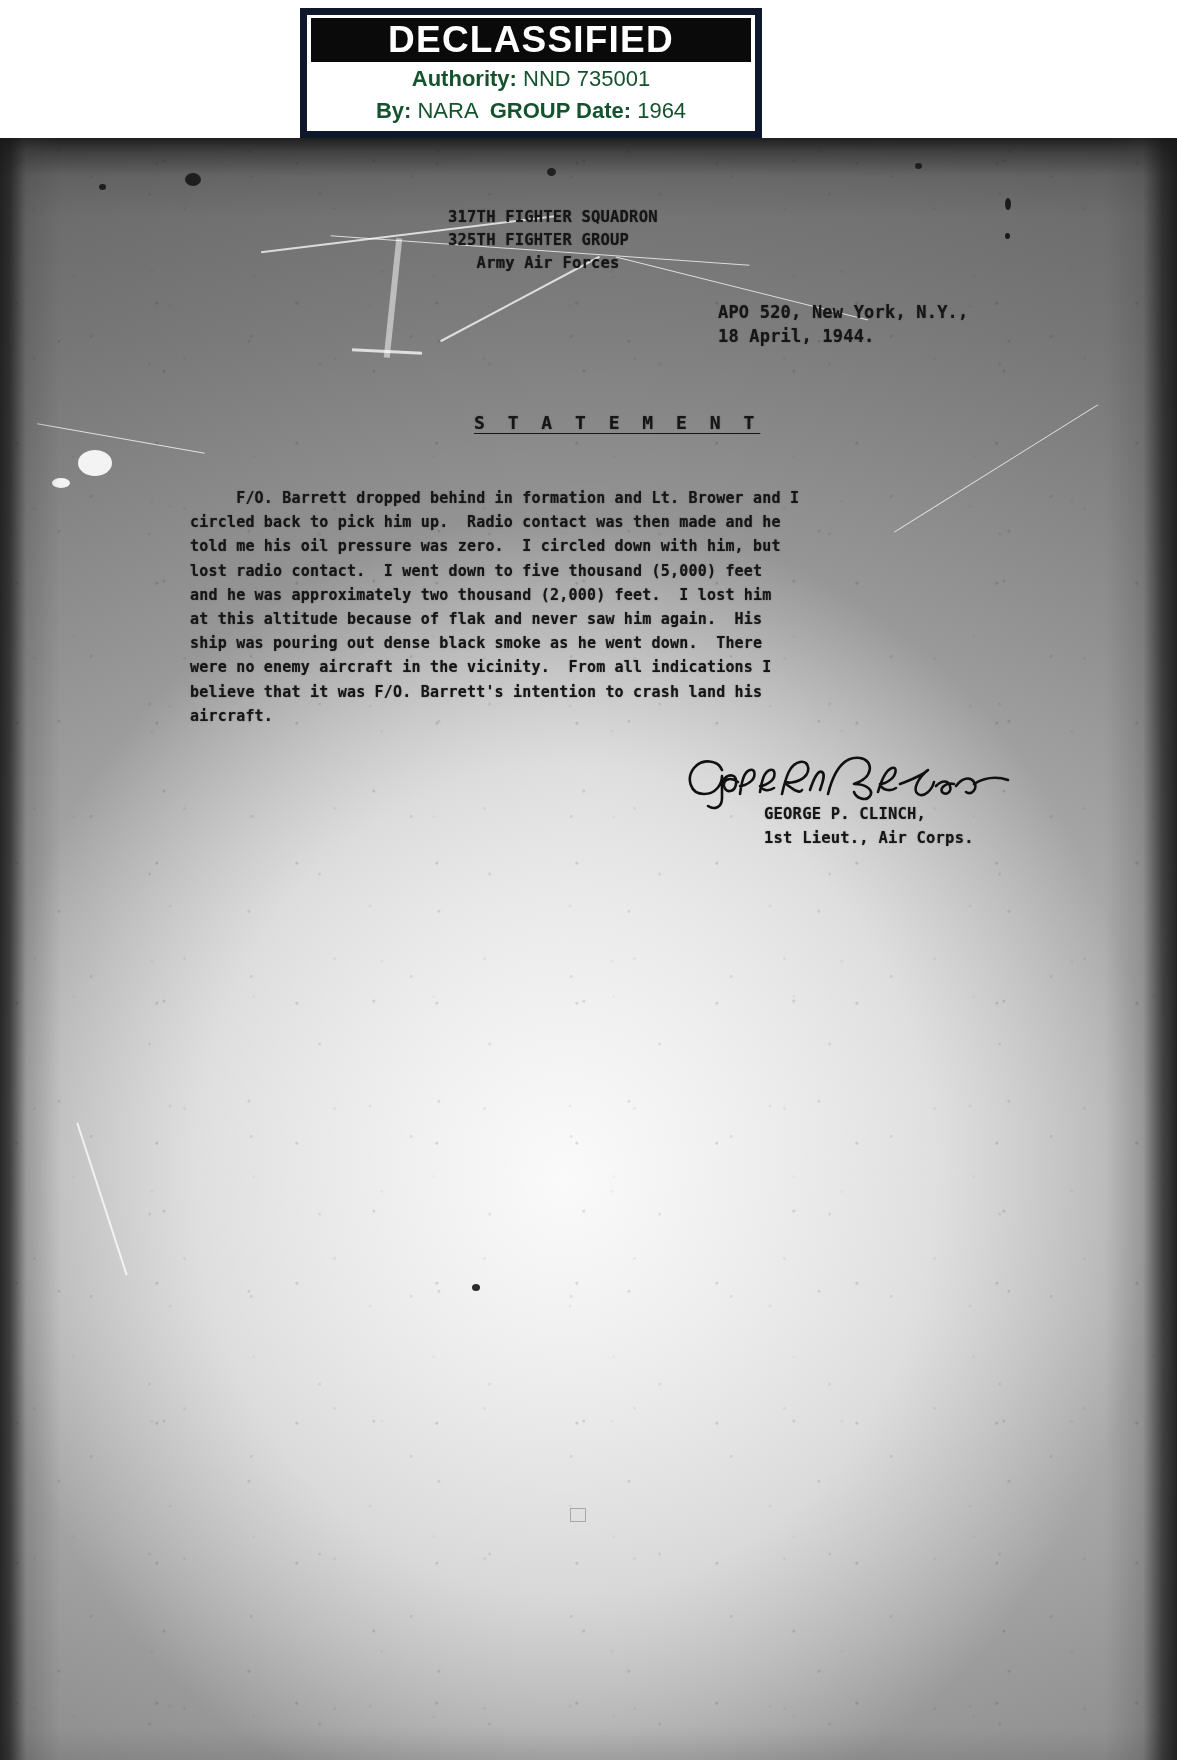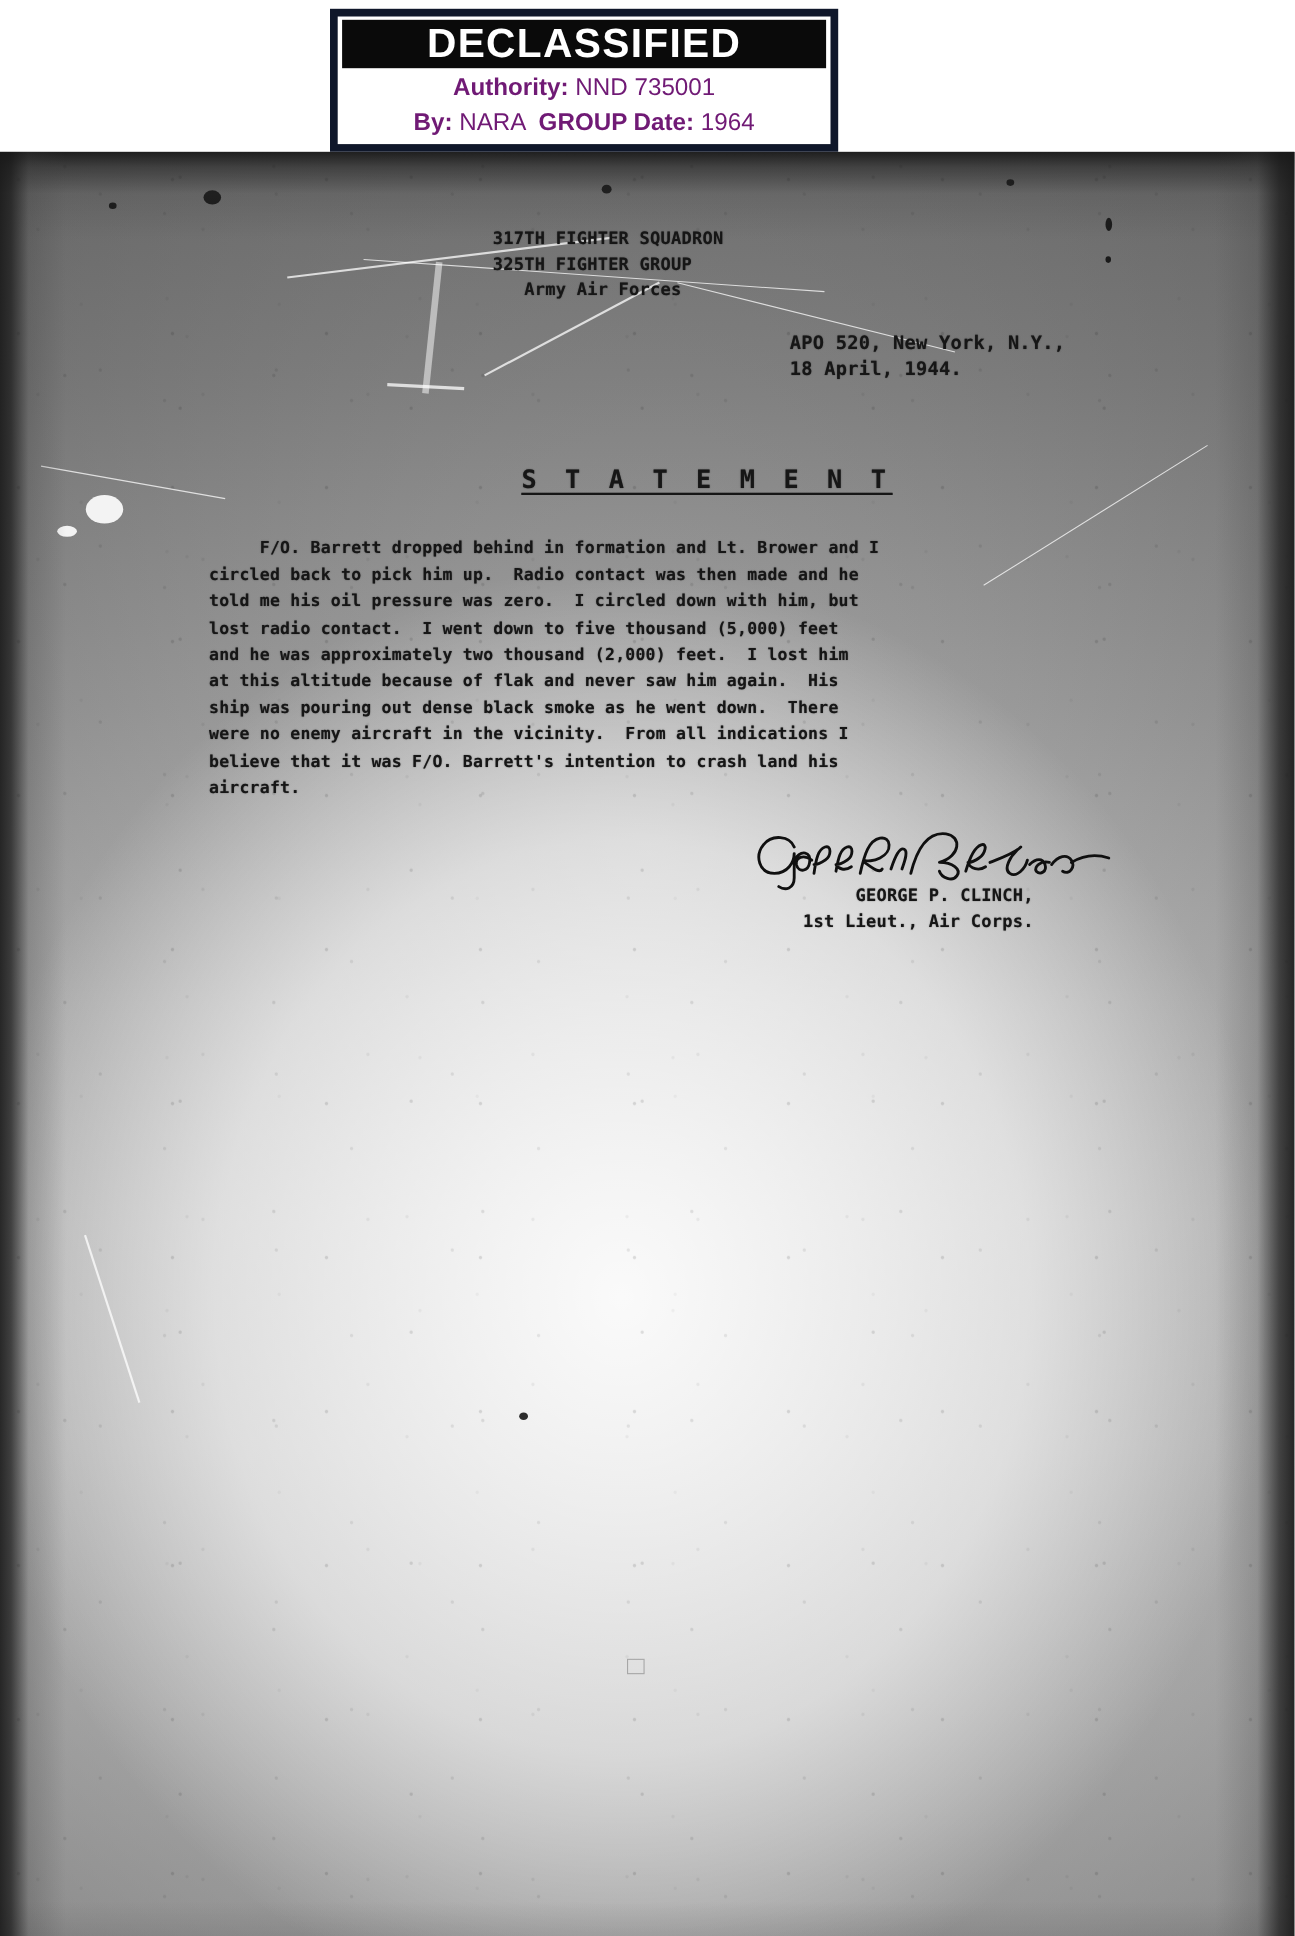--- a/index.html
+++ b/index.html
@@ -31,21 +31,21 @@
     color: #ffffff;
     font-size: 37px;
     font-weight: bold;
     letter-spacing: 1.2px;
     line-height: 44px;
     height: 44px;
     margin: 3px 4px 2px 4px;
   }
   .stamp-line {
     font-size: 22px;
-    color: #701a75;
+    color: #14532d;
     line-height: 30px;
     white-space: nowrap;
   }
   .stamp-line b { font-weight: bold; }
   .stamp-line span.val { font-weight: normal; }
   #stamp-line2 { padding-bottom: 2px; }
   #stamp-line3 { padding-bottom: 5px; }
 
   
   #scan {
@@ -129,36 +129,34 @@
     color: #161616;
     white-space: pre;
     letter-spacing: 0.2px;
     text-shadow: 0 0 1.2px rgba(0,0,0,0.55);
   }
 
   #unit-block { top: 68px; left: 448px; font-size: 15.5px; line-height: 23px; }
   #addr-block { top: 162px; left: 718px; font-size: 17px; line-height: 24px; }
   #statement-heading {
     top: 274px; left: 474px;
-    font-size: 23px;
+    font-size: 18px;
     letter-spacing: 6px;
     text-decoration: underline;
     text-underline-offset: 4px;
-    margin-top: 12px;
   }
   #body-block {
     top: 348px; left: 190px;
     font-size: 15px;
     line-height: 24.2px;
   }
   #sig-name {
-    top: 664px; left: 730px;
+    top: 664px; left: 764px;
     font-size: 15.5px;
     line-height: 24px;
-    text-align: right;
   }
   
   #signature {
     position: absolute;
     top: 612px;
     left: 678px;
     width: 340px;
     height: 62px;
     z-index: 4;
     pointer-events: none;

